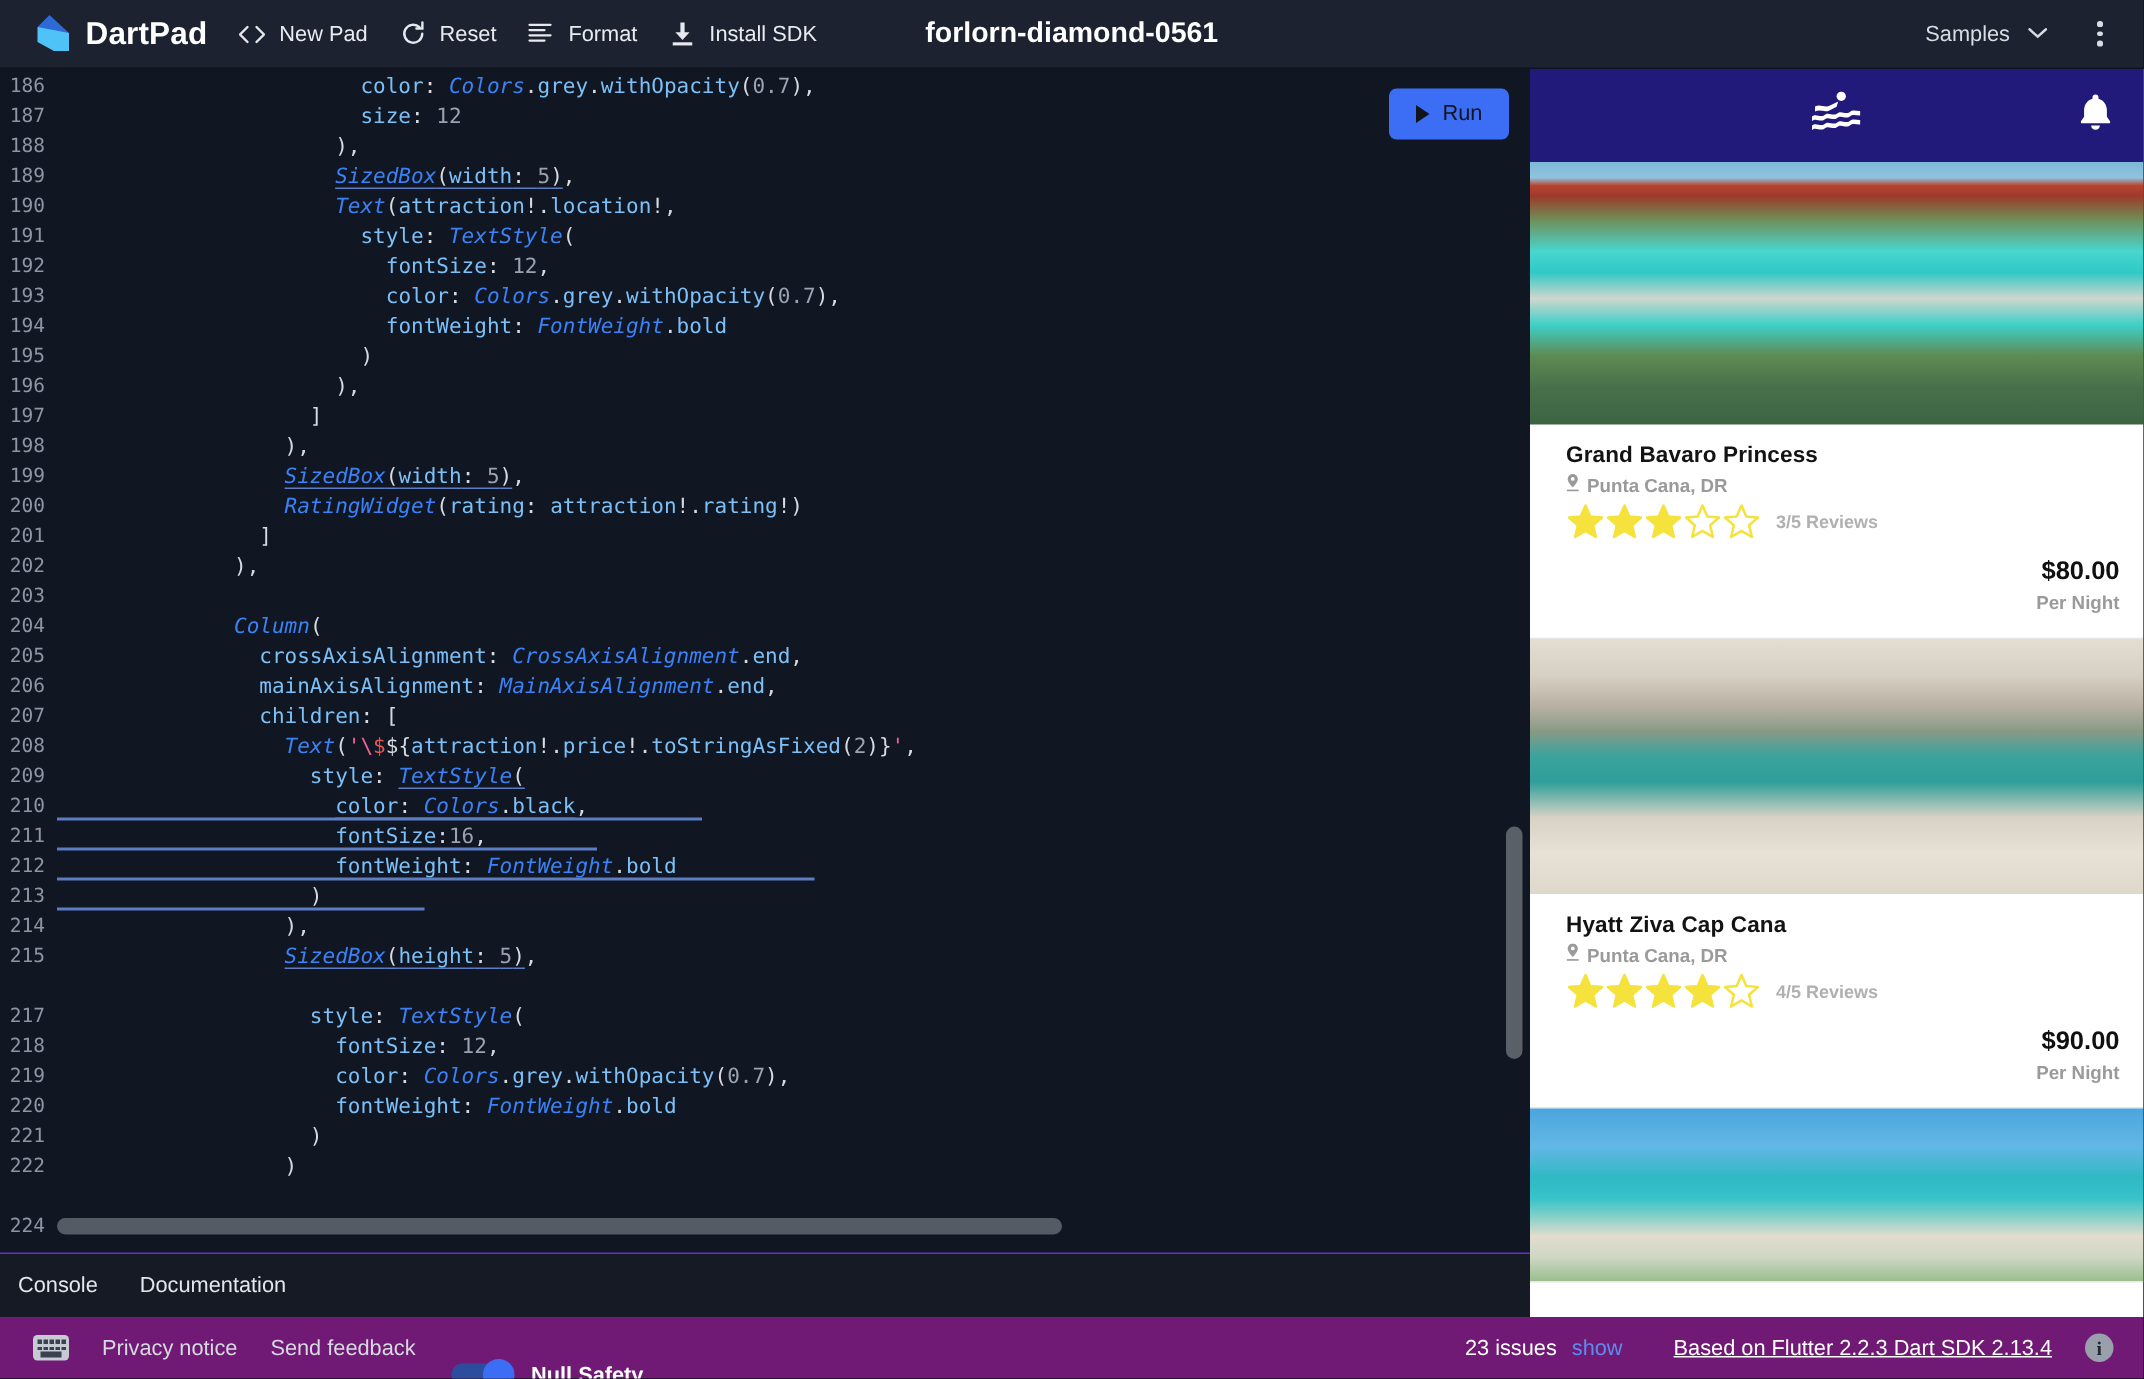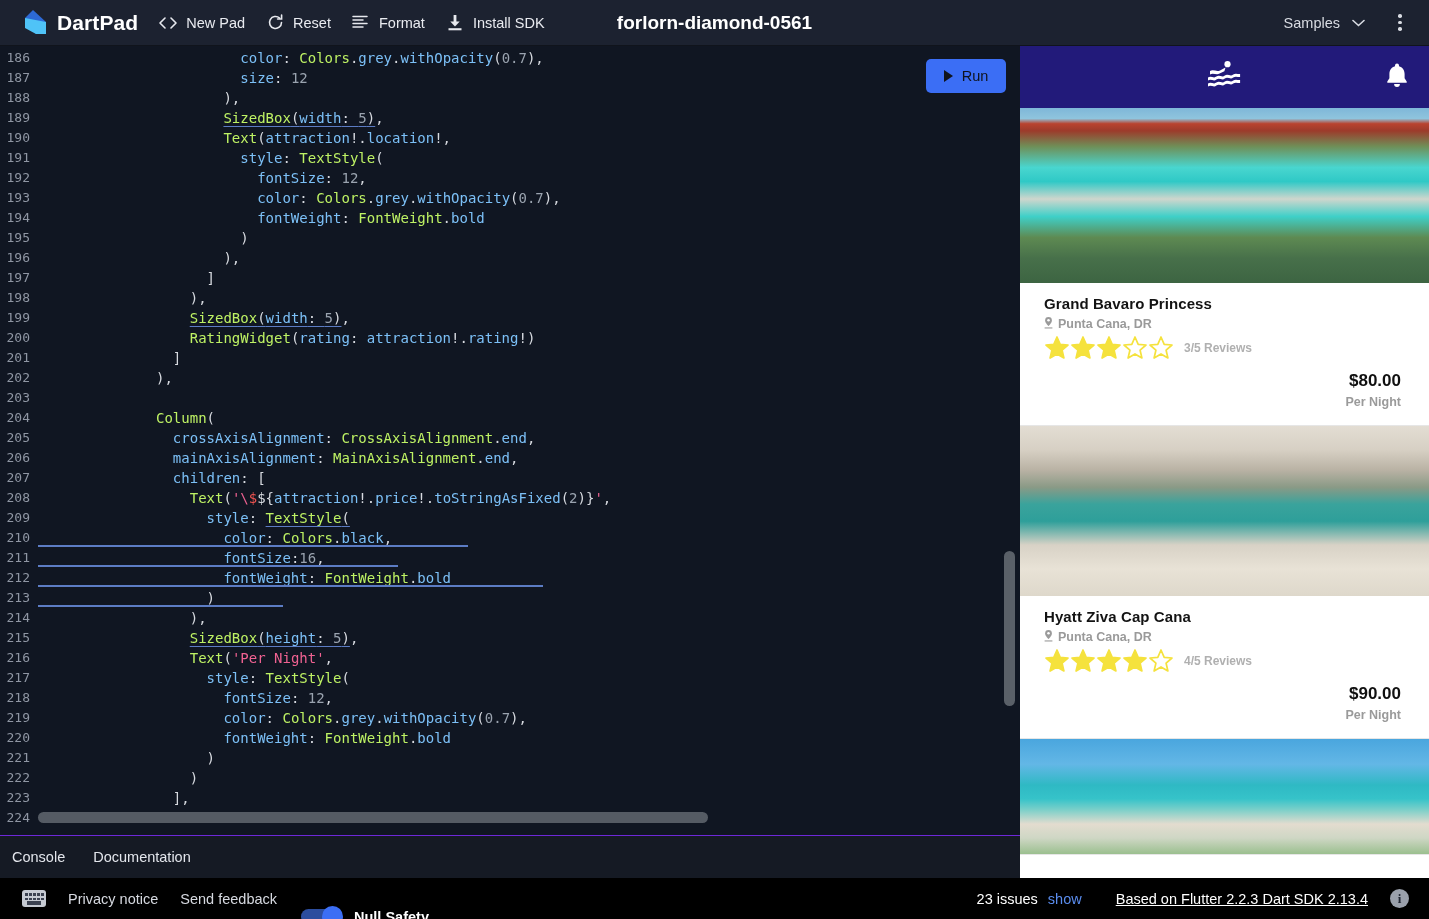--- a/index.html
+++ b/index.html
@@ -46,21 +46,21 @@
     position: absolute; left: 0; top: 46px; width: 1020px; height: 789px;
     background: #101622; overflow: hidden;
   }
   .codearea { position: absolute; inset: 0; font-family: "DejaVu Sans Mono", monospace; font-size: 14px; }
   .ln-row { height: 20px; line-height: 20px; white-space: pre; position: relative; }
   .gut {
     position: absolute; left: 0; width: 30px; text-align: right;
     color: #8f96a3; font-size: 13px; font-family: "DejaVu Sans Mono", monospace;
   }
   .code { position: absolute; left: 38px; color: #d7dae0; }
-  .k-type   { color: #bef264; }      
+  .k-type   { color: #3b82f6; font-style: italic; }      
   .k-prop   { color: #7cc0f7; }      
   .k-num    { color: #9aa3af; }      
   .k-str    { color: #f06292; }      
   .k-plain  { color: #d7dae0; }      
   .k-esc    { color: #ef5350; }      
   .u-orange { text-decoration: underline; text-decoration-color: #5c7cc4; text-underline-offset: 3px; }
 
   
   .selbar { position: absolute; height: 2px; background: #5c7cc4; left: 38px; }
 
@@ -90,21 +90,21 @@
     background: #151a24; display: flex; align-items: center;
     border-top: 1px solid #6d28d9;
   }
   .tabbar .tab { color: #e3e6ec; font-size: 14.5px; cursor: pointer; }
   .tabbar .tab:first-child { margin-left: 12px; }
   .tabbar .tab + .tab { margin-left: 28px; }
 
   
   .statusbar {
     position: absolute; left: 0; top: 878px; width: 1429px; height: 41px;
-    background: #000000; display: flex; align-items: center; text-align: right;
+    background: #701a75; display: flex; align-items: center; text-align: right;
   }
   .kbd-icon {
     width: 24px; height: 17px; margin-left: 22px; background: #c6cad2;
     border-radius: 3px; position: relative; cursor: pointer;
   }
   .kbd-icon .kk { position: absolute; background: #3b4150; width: 2.6px; height: 2.6px; }
   .kbd-icon .space { position: absolute; left: 5px; bottom: 2.5px; width: 14px; height: 3.2px; background: #3b4150; }
   .sb-link { color: #d6d9e0; font-size: 14.5px; margin-left: 22px; cursor: pointer; }
   .toggle-wrap { display: flex; align-items: center; margin-left: 24px; cursor: pointer; margin-top: 36px; }
   .toggle { width: 40px; height: 15px; border-radius: 8px; background: #2c4d9e; position: relative; }
@@ -125,21 +125,21 @@
     position: absolute; left: 1020px; top: 46px; width: 409px; height: 832px;
     background: #ffffff; overflow: hidden;
   }
   .appbar {
     height: 62px; background: #221a7a; display: flex; align-items: center;
     justify-content: center; position: relative;
   }
   .bell { position: absolute; right: 20px; top: 50%; transform: translateY(-50%); }
 
   .hotel-img { width: 409px; display: block; position: relative; overflow: hidden; }
-  .card-body { padding: 12px 28px 16px 24px; background: #fff; }
+  .card-body { padding: 12px 16px 16px 24px; background: #fff; }
   .hotel-name { font-size: 15px; font-weight: bold; color: #131313; letter-spacing: .1px; }
   .hotel-loc-row { display: flex; align-items: center; margin-top: 3px; }
   .hotel-loc { font-size: 12.5px; color: #9a9a9a; font-weight: bold; margin-left: 5px; }
   .rating-row { display: flex; align-items: center; margin-top: 2px; }
   .star { width: 26px; height: 26px; }
   .rev-txt { font-size: 12px; color: #b0b0b0; font-weight: bold; margin-left: 10px; }
   .price-col { text-align: right; margin-top: 10px; }
   .price { font-size: 17px; font-weight: bold; color: #101010; }
   .pernight { font-size: 12.5px; color: #9a9a9a; font-weight: bold; margin-top: 4px; }
 </style>
@@ -246,28 +246,26 @@
         <div class="ln-row" style="top: 402px; position: absolute; left: 0px; right: 0px;"><span class="gut">206</span><span class="code"><span class="k-plain">                </span><span class="k-prop">mainAxisAlignment</span><span class="k-plain">: </span><span class="k-type">MainAxisAlignment</span><span class="k-plain">.</span><span class="k-prop">end</span><span class="k-plain">,</span></span></div>
         <div class="ln-row" style="top: 422px; position: absolute; left: 0px; right: 0px;"><span class="gut">207</span><span class="code"><span class="k-plain">                </span><span class="k-prop">children</span><span class="k-plain">: [</span></span></div>
         <div class="ln-row" style="top: 442px; position: absolute; left: 0px; right: 0px;"><span class="gut">208</span><span class="code"><span class="k-plain">                  </span><span class="k-type">Text</span><span class="k-plain">(</span><span class="k-str">'\</span><span class="k-esc">$</span><span class="k-plain">$</span><span class="k-plain">{</span><span class="k-prop">attraction</span><span class="k-plain">!.</span><span class="k-prop">price</span><span class="k-plain">!.</span><span class="k-prop">toStringAsFixed</span><span class="k-plain">(</span><span class="k-num">2</span><span class="k-plain">)}</span><span class="k-str">'</span><span class="k-plain">,</span></span></div>
         <div class="ln-row" style="top: 462px; position: absolute; left: 0px; right: 0px;"><span class="gut">209</span><span class="code"><span class="k-plain">                    </span><span class="k-prop">style</span><span class="k-plain">: </span><span class="k-type u-orange">TextStyle</span><span class="k-plain u-orange">(</span></span></div>
         <div class="ln-row" style="top: 482px; position: absolute; left: 0px; right: 0px;"><span class="gut">210</span><span class="code"><span class="k-plain">                      </span><span class="k-prop u-orange">color</span><span class="k-plain u-orange">: </span><span class="k-type u-orange">Colors</span><span class="k-plain u-orange">.</span><span class="k-prop u-orange">black</span><span class="k-plain">,</span></span></div>
         <div class="ln-row" style="top: 502px; position: absolute; left: 0px; right: 0px;"><span class="gut">211</span><span class="code"><span class="k-plain">                      </span><span class="k-prop">fontSize</span><span class="k-plain">:</span><span class="k-num">16</span><span class="k-plain">,</span></span></div>
         <div class="ln-row" style="top: 522px; position: absolute; left: 0px; right: 0px;"><span class="gut">212</span><span class="code"><span class="k-plain">                      </span><span class="k-prop">fontWeight</span><span class="k-plain">: </span><span class="k-type">FontWeight</span><span class="k-plain">.</span><span class="k-prop">bold</span></span></div>
         <div class="ln-row" style="top: 542px; position: absolute; left: 0px; right: 0px;"><span class="gut">213</span><span class="code"><span class="k-plain">                    )</span></span></div>
         <div class="ln-row" style="top: 562px; position: absolute; left: 0px; right: 0px;"><span class="gut">214</span><span class="code"><span class="k-plain">                  ),</span></span></div>
         <div class="ln-row" style="top: 582px; position: absolute; left: 0px; right: 0px;"><span class="gut">215</span><span class="code"><span class="k-plain">                  </span><span class="k-type u-orange">SizedBox</span><span class="k-plain u-orange">(</span><span class="k-prop u-orange">height</span><span class="k-plain u-orange">: </span><span class="k-num u-orange">5</span><span class="k-plain u-orange">)</span><span class="k-plain">,</span></span></div>
-        <div class="ln-row" style="top: 602px; position: absolute; left: 0px; right: 0px;"><span class="gut">216</span><span class="code"><span class="k-plain">                  </span><span class="k-type">Text</span><span class="k-plain">(</span><span class="k-str">'Per Night'</span><span class="k-plain">,</span></span></div>
         <div class="ln-row" style="top: 622px; position: absolute; left: 0px; right: 0px;"><span class="gut">217</span><span class="code"><span class="k-plain">                    </span><span class="k-prop">style</span><span class="k-plain">: </span><span class="k-type">TextStyle</span><span class="k-plain">(</span></span></div>
         <div class="ln-row" style="top: 642px; position: absolute; left: 0px; right: 0px;"><span class="gut">218</span><span class="code"><span class="k-plain">                      </span><span class="k-prop">fontSize</span><span class="k-plain">: </span><span class="k-num">12</span><span class="k-plain">,</span></span></div>
         <div class="ln-row" style="top: 662px; position: absolute; left: 0px; right: 0px;"><span class="gut">219</span><span class="code"><span class="k-plain">                      </span><span class="k-prop">color</span><span class="k-plain">: </span><span class="k-type">Colors</span><span class="k-plain">.</span><span class="k-prop">grey</span><span class="k-plain">.</span><span class="k-prop">withOpacity</span><span class="k-plain">(</span><span class="k-num">0.7</span><span class="k-plain">),</span></span></div>
         <div class="ln-row" style="top: 682px; position: absolute; left: 0px; right: 0px;"><span class="gut">220</span><span class="code"><span class="k-plain">                      </span><span class="k-prop">fontWeight</span><span class="k-plain">: </span><span class="k-type">FontWeight</span><span class="k-plain">.</span><span class="k-prop">bold</span></span></div>
         <div class="ln-row" style="top: 702px; position: absolute; left: 0px; right: 0px;"><span class="gut">221</span><span class="code"><span class="k-plain">                    )</span></span></div>
         <div class="ln-row" style="top: 722px; position: absolute; left: 0px; right: 0px;"><span class="gut">222</span><span class="code"><span class="k-plain">                  )</span></span></div>
-        <div class="ln-row" style="top: 742px; position: absolute; left: 0px; right: 0px;"><span class="gut">223</span><span class="code"><span class="k-plain">                ],</span></span></div>
         <div class="ln-row" style="top: 762px; position: absolute; left: 0px; right: 0px;"><span class="gut">224</span><span class="code"><span class="k-plain"></span></span></div>
       </div>
     <div id="selbars">
         <div class="selbar" style="top: 499px; width: 430px;"></div>
         <div class="selbar" style="top: 519px; width: 360px;"></div>
         <div class="selbar" style="top: 539px; width: 505px;"></div>
         <div class="selbar" style="top: 559px; width: 245px;"></div>
       </div>
 
     <div class="runbtn">

